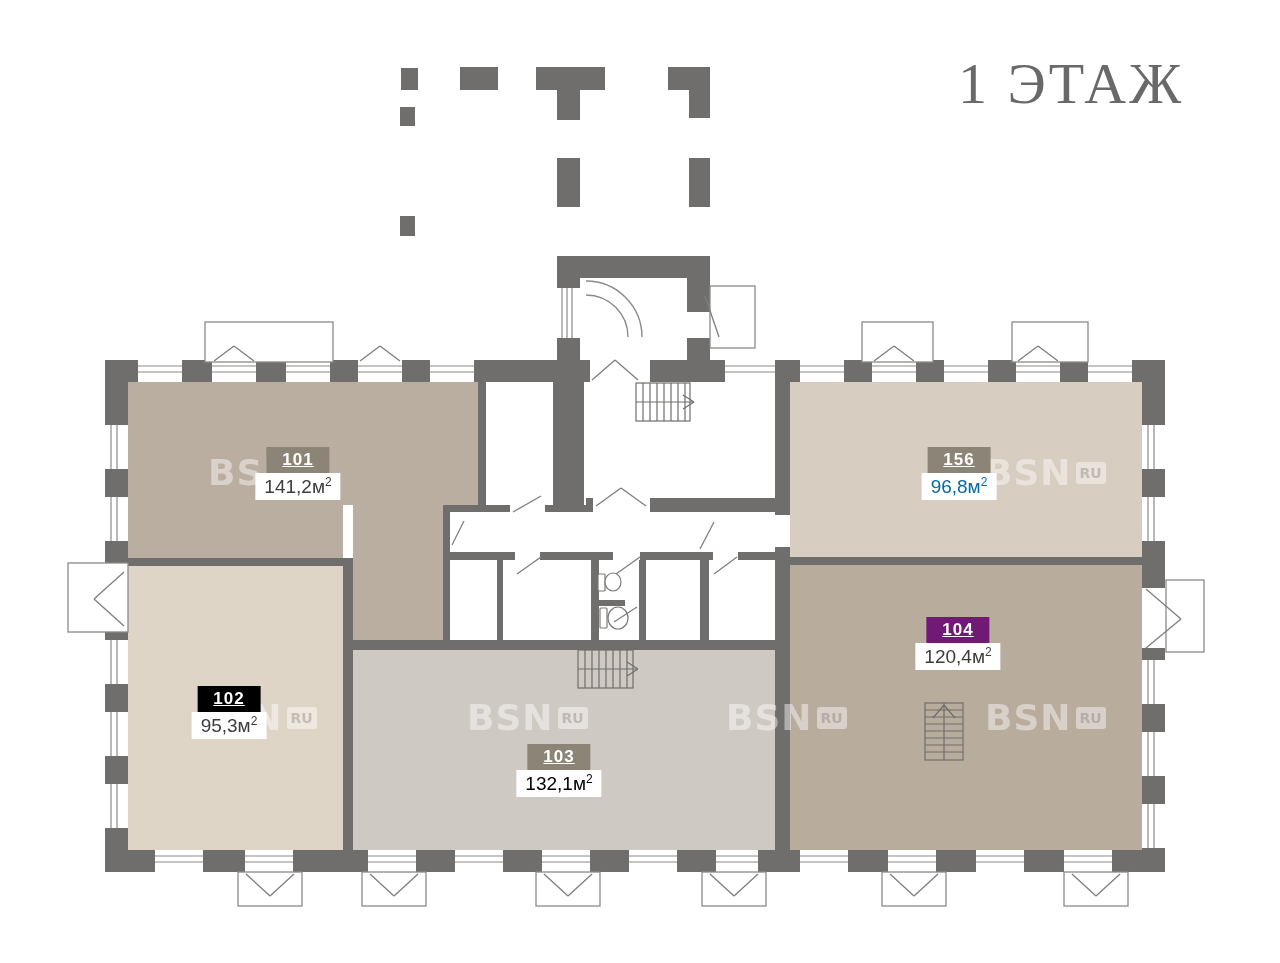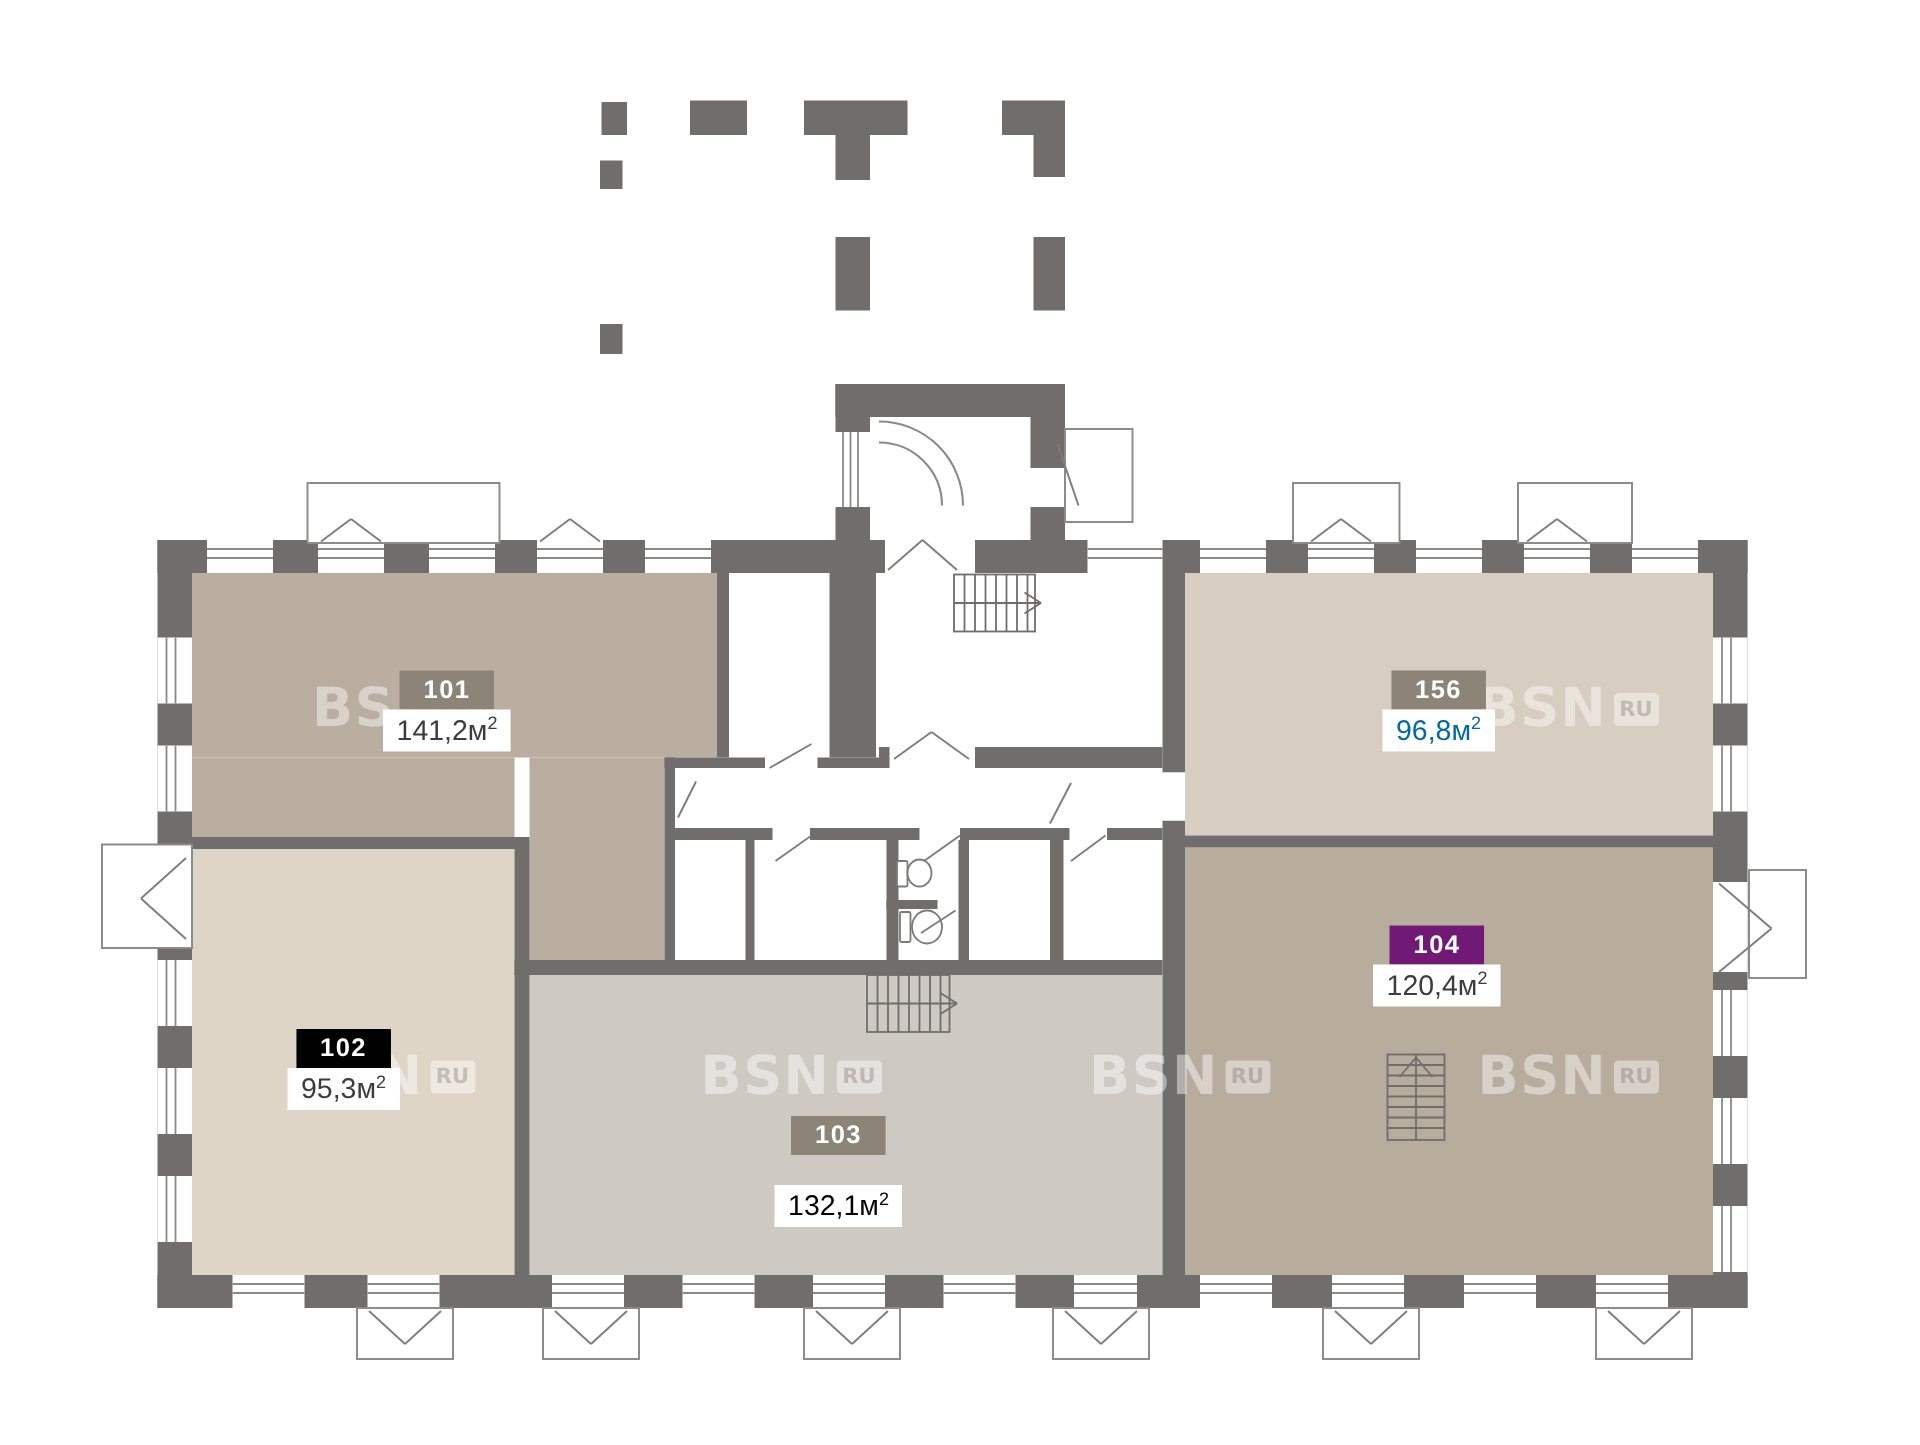--- a/index.html
+++ b/index.html
@@ -13,29 +13,30 @@
   .title{position:absolute;left:958px;top:50px;z-index:5;
          font-family:"Liberation Serif","DejaVu Serif",serif;
          font-size:58px;letter-spacing:3px;font-weight:400;}
   .wm{position:absolute;z-index:20;display:flex;align-items:center;gap:4px;
       color:rgba(255,255,255,0.45);font-weight:800;font-size:36px;letter-spacing:1px;
       font-family:"DejaVu Sans","Liberation Sans",sans-serif;}
   .wm-ru{font-size:14px;font-weight:800;background:rgba(255,255,255,0.45);
          color:rgba(120,110,100,0.35);border-radius:3px;padding:3px 4px;letter-spacing:0;}
   .ulabel{position:absolute;z-index:30;transform:translateX(-50%);
           display:flex;flex-direction:column;align-items:center;}
-  .uid{color:#ffffff;font-weight:700;font-size:17px;padding:3px 16px;letter-spacing:1px;}
+  .uid{color:#ffffff;font-weight:700;font-size:17px;padding:3px 16px;letter-spacing:1px;text-decoration:underline;}
   .uarea{background:#ffffff;font-size:19px;font-weight:500;padding:2px 9px;white-space:nowrap;}
   .uarea sup{font-size:12px;}
 </style>
 </head>
 <body>
 
 <div class="plan">
 
+  <div class="title" style="color: rgb(105, 105, 105);">1 ЭТАЖ</div>
 
   <div class="room" style="left: 128px; top: 382px; width: 350px; height: 123px; background: rgb(185, 174, 160);"></div>
   <div class="room" style="left: 128px; top: 505px; width: 215px; height: 53px; background: rgb(185, 174, 160);"></div>
   <div class="room" style="left: 353px; top: 505px; width: 90px; height: 140px; background: rgb(185, 174, 160);"></div>
   <div class="room" style="left: 128px; top: 566px; width: 215px; height: 284px; background: rgb(222, 213, 199);"></div>
   <div class="room" style="left: 353px; top: 650px; width: 422px; height: 200px; background: rgb(207, 201, 195);"></div>
   <div class="room" style="left: 790px; top: 565px; width: 352px; height: 285px; background: rgb(184, 172, 157);"></div>
   <div class="room" style="left: 790px; top: 382px; width: 352px; height: 175px; background: rgb(215, 205, 192);"></div>
 
   <div id="structure">
@@ -327,21 +328,21 @@
     </div>
 
   <div class="ulabel" style="left:298px;top:447px;">
     <div class="uid" style="background: rgb(141, 132, 120); color: rgb(255, 255, 255);">101</div>
     <div class="uarea" style="color: rgb(60, 60, 62);"><span>141,2</span><span>м</span><sup>2</sup></div>
   </div>
   <div class="ulabel" style="left:229px;top:686px;">
     <div class="uid" style="background: #000000; color: rgb(255, 255, 255);">102</div>
     <div class="uarea" style="color: rgb(60, 60, 62);"><span>95,3</span><span>м</span><sup>2</sup></div>
   </div>
-  <div class="ulabel" style="left:559px;top:744px;gap:20px;">
+  <div class="ulabel" style="left:559px;top:744px;">
     <div class="uid" style="background: rgb(141, 132, 120); color: rgb(255, 255, 255);">103</div>
     <div class="uarea" style="color: #000000;"><span>132,1</span><span>м</span><sup>2</sup></div>
   </div>
   <div class="ulabel" style="left:958px;top:617px;">
     <div class="uid" style="background: #701a75; color: rgb(255, 255, 255);">104</div>
     <div class="uarea" style="color: rgb(60, 60, 62);"><span>120,4</span><span>м</span><sup>2</sup></div>
   </div>
   <div class="ulabel" style="left:959px;top:447px;">
     <div class="uid" style="background: rgb(141, 132, 120); color: rgb(255, 255, 255);">156</div>
     <div class="uarea" style="color: #0369a1;"><span>96,8</span><span>м</span><sup>2</sup></div>

